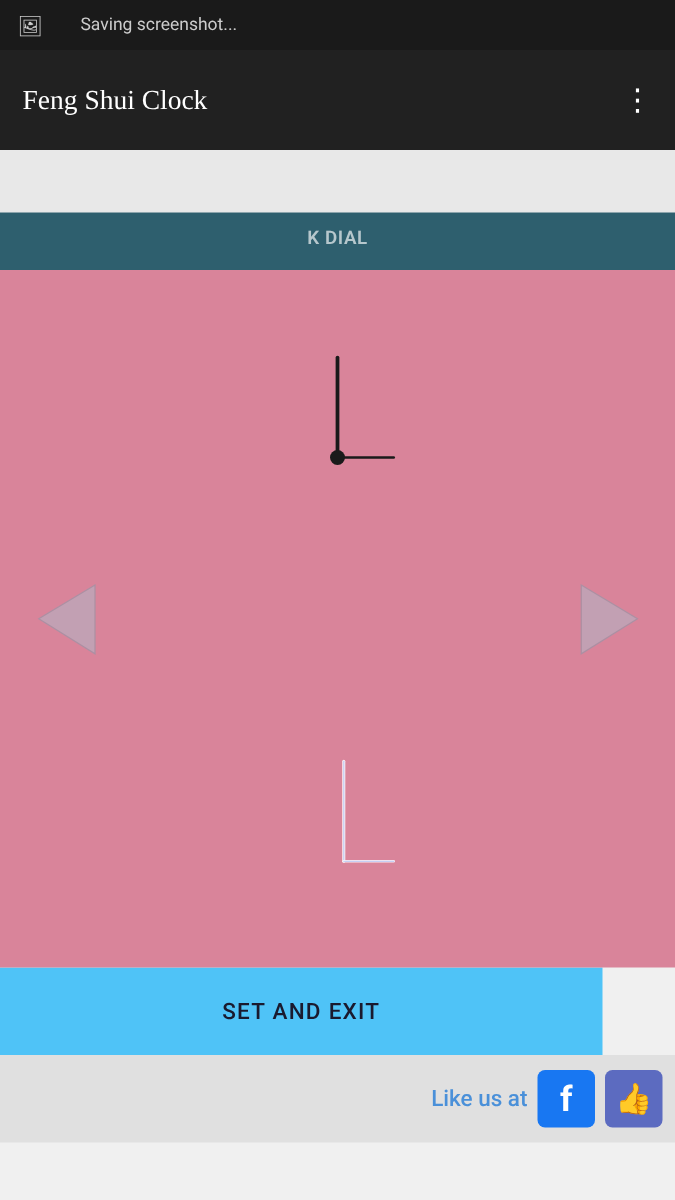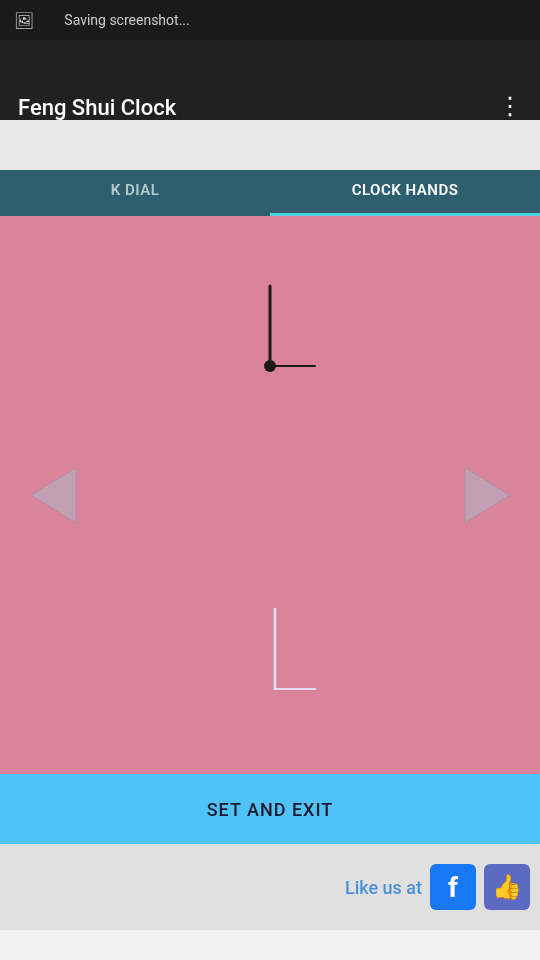--- a/index.html
+++ b/index.html
@@ -34,23 +34,24 @@
       font-size: 14px;
       margin-left: 20px;
     }
 
     
     .app-bar {
       width: 540px;
       height: 80px;
       background: #212121;
       display: flex;
-      align-items: flex-end;
+      align-items: center;
       justify-content: space-between;
       padding: 0 18px;
+      font-family: Liberation Serif, serif;
     }
     .app-title {
       color: #ffffff;
       font-size: 22px;
       font-weight: 500;
     }
     .app-menu-icon {
       color: #ffffff;
       font-size: 24px;
       cursor: pointer;
@@ -153,39 +154,39 @@
       position: absolute;
       bottom: 60px;
       left: 50%;
       transform: translateX(-50%);
       width: 100px;
       height: 120px;
     }
 
     
     .set-exit-bar {
-      width: 540px;
+      width: 482px;
       height: 70px;
       background: #4fc3f7;
       display: flex;
       align-items: center;
       justify-content: center;
       cursor: pointer;
     }
     .set-exit-label {
       color: #1a1a2e;
       font-size: 18px;
       font-weight: 500;
       letter-spacing: 1px;
     }
 
     
     .footer-bar {
       width: 540px;
-      height: 86px;
+      height: 70px;
       background: #e0e0e0;
       display: flex;
       align-items: center;
       justify-content: flex-end;
       padding-right: 10px;
       gap: 8px;
     }
     .like-us-text {
       color: #4a90d9;
       font-size: 18px;
@@ -231,23 +232,20 @@
   <span class="app-title">Feng Shui Clock</span>
   <span class="app-menu-icon">⋮</span>
 </div>
 
 <div class="gap-bar"></div>
 
 <div class="tab-bar">
   <div class="tab-item">
     <span>K DIAL</span>
   </div>
-  <div class="tab-item active">
-    <span>CLOCK HANDS</span>
-  </div>
 </div>
 
 <div class="main-content">
 
   <div class="clock-preview-top">
     <svg class="clock-hands-svg" width="100" height="130" viewBox="0 0 100 130">
 
       <line x1="50" y1="100" x2="50" y2="20" stroke="#1a1a1a" stroke-width="3" stroke-linecap="round"></line>
 
       <line x1="50" y1="100" x2="95" y2="100" stroke="#1a1a1a" stroke-width="2" stroke-linecap="round"></line>

